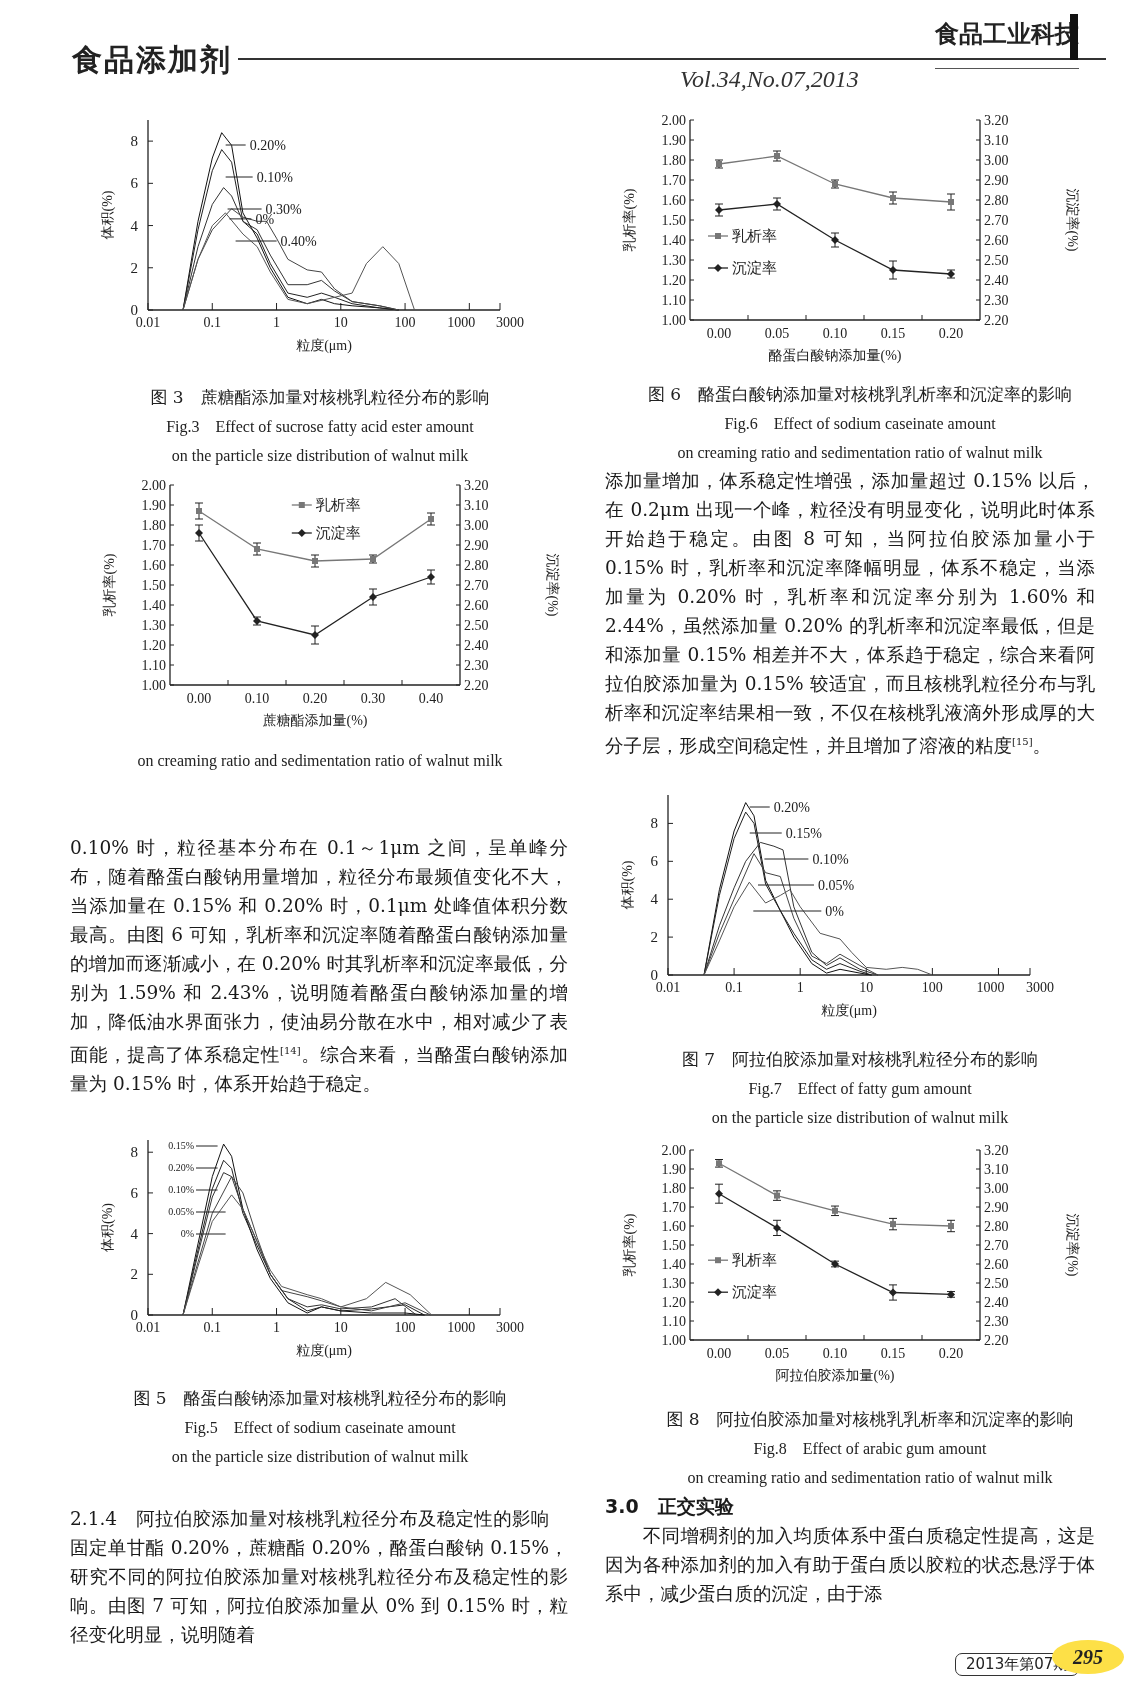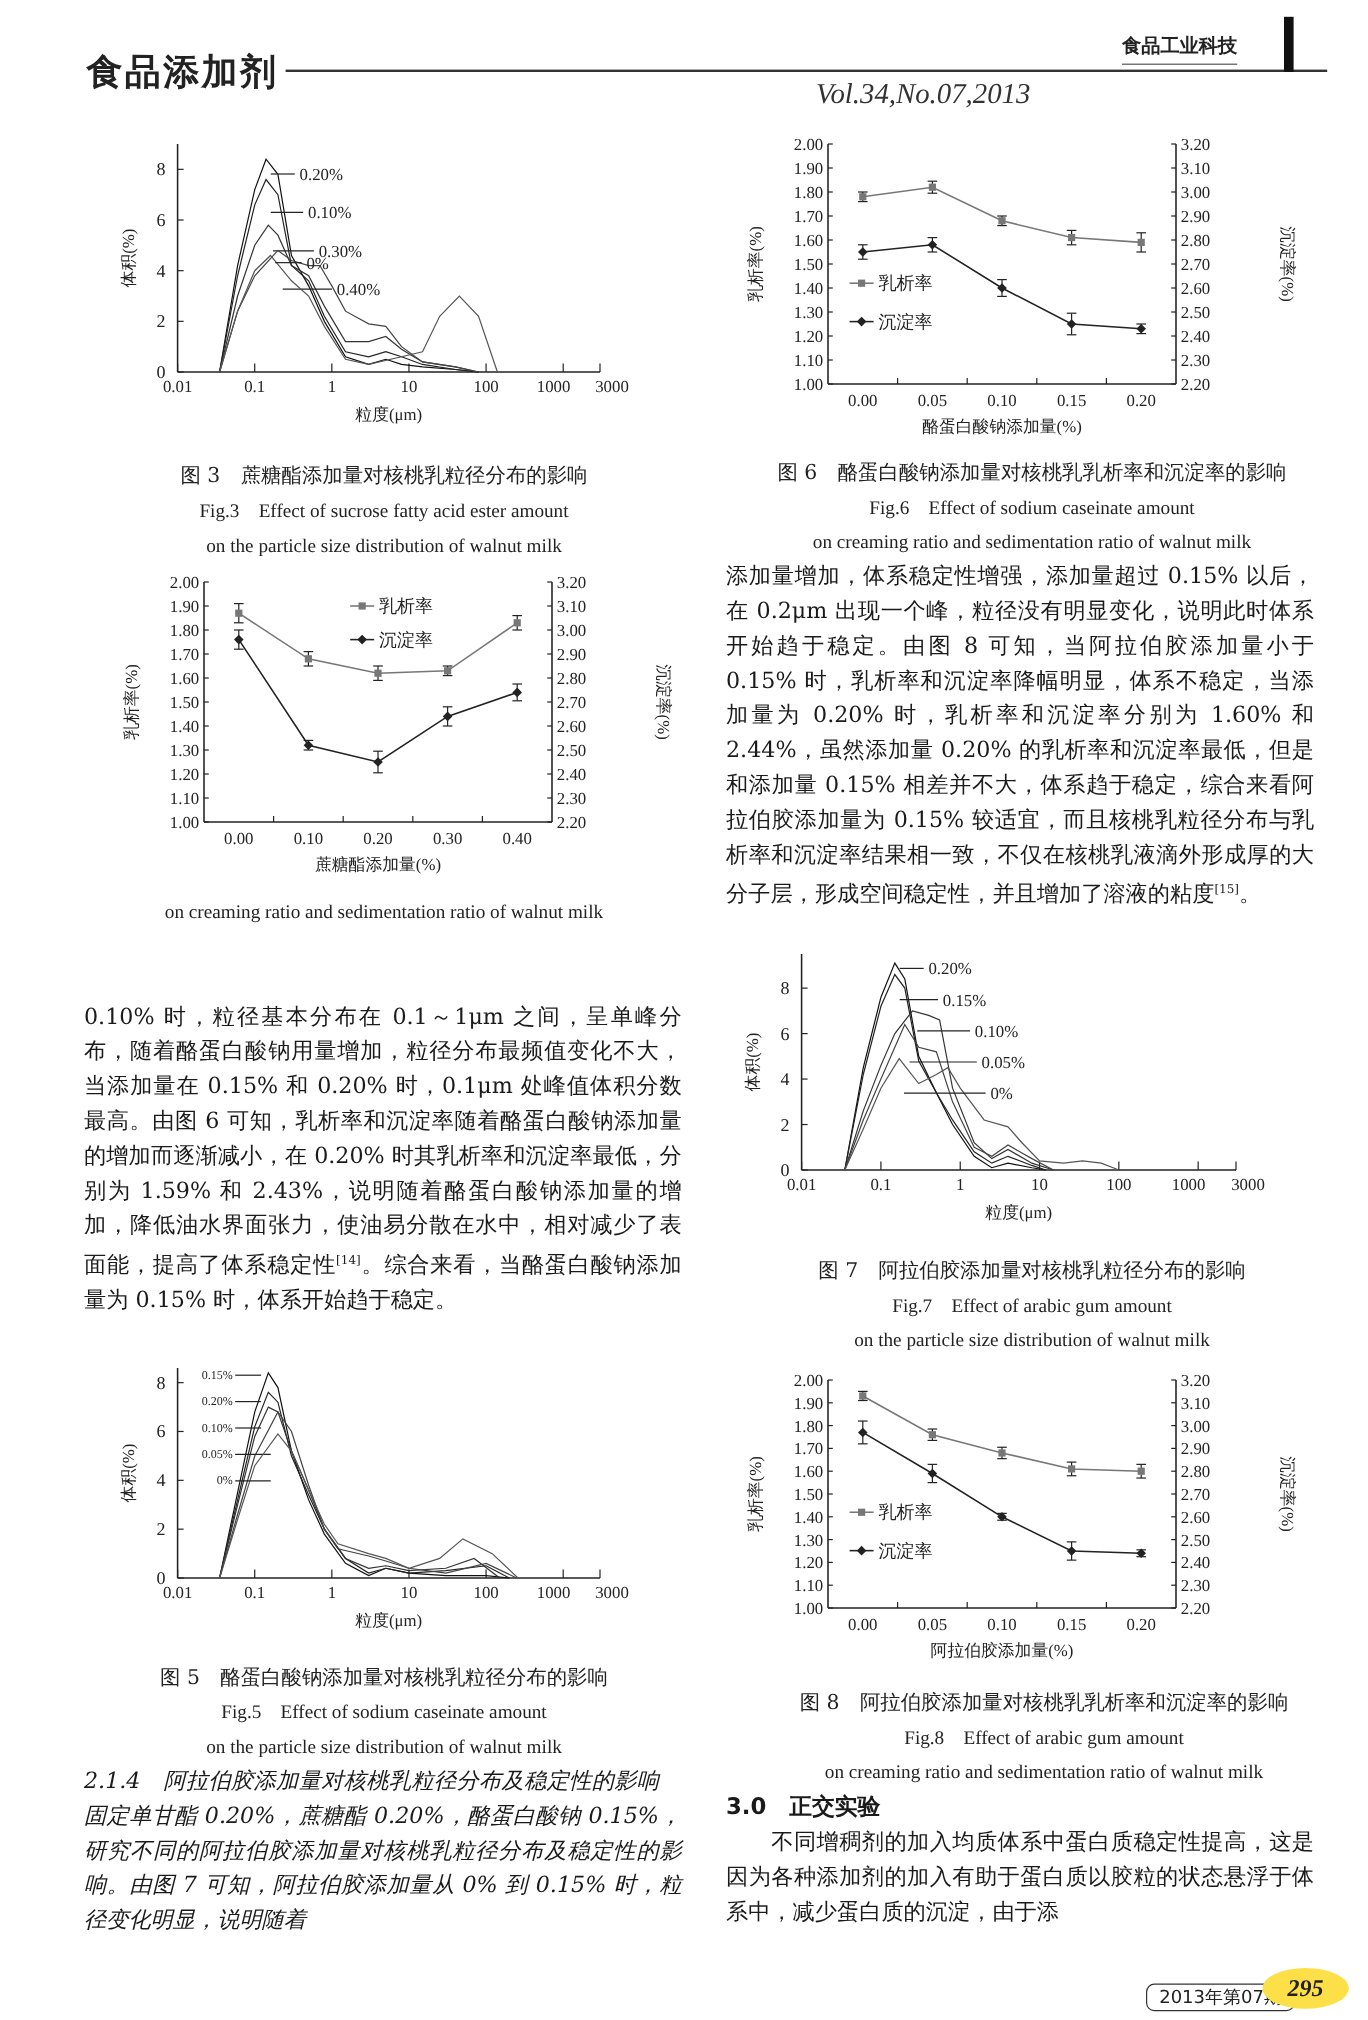--- a/index.html
+++ b/index.html
@@ -1,20 +1,20 @@
 <!DOCTYPE html>
 <html><head>
 <meta charset="utf-8">
 <style>
   html,body{margin:0;padding:0;background:#fff;}
   body{width:1140px;height:1683px;position:relative;overflow:hidden;font-family:"DejaVu Serif",serif;color:#222;}
   .abs{position:absolute;}
   .journal-left{left:72px;top:40px;font-size:30px;font-weight:bold;letter-spacing:2px;font-family:"DejaVu Sans",sans-serif;}
   .header-rule{left:238px;top:58px;width:868px;height:2px;background:#333;}
-  .journal-right{left:935px;top:28px;font-size:16px;font-weight:bold;font-family:"DejaVu Sans",sans-serif;border-bottom:1px solid #555;padding-bottom:4px;}
+  .journal-right{left:935px;top:18px;font-size:24px;font-weight:bold;font-family:"DejaVu Sans",sans-serif;border-bottom:1px solid #555;padding-bottom:18px;}
   .header-bar{left:1070px;top:14px;width:8px;height:46px;background:#111;}
   .vol{left:680px;top:66px;font-size:24px;font-style:italic;font-family:"Liberation Serif",serif;color:#333;}
   .chart{position:absolute;}
   .chart svg{overflow:visible;}
   .chart text{font-family:"Liberation Serif",serif;fill:#222;}
   .cap{position:absolute;text-align:center;font-family:"Liberation Serif",serif;color:#222;line-height:29px;}
   .cap .zh{font-size:17px;font-family:"DejaVu Serif",serif;}
   .cap .en{font-size:16px;}
   .para{position:absolute;font-size:18.5px;line-height:29px;text-align:justify;font-family:"DejaVu Serif",serif;color:#1a1a1a;}
   .para p{margin:0;}
@@ -244,21 +244,21 @@
       <path d="M83.0,185.0L98.0,136.2L112.3,91.4L131.6,64.9L142.9,79.2L157.2,111.7L170.3,140.2L181.6,156.5L207.2,164.7L221.5,168.7L240.8,176.9L266.4,168.7L285.7,152.4L310.2,164.7L331.7,185.0" fill="none" stroke="#555" stroke-width="1"></path>
       <line x1="96" y1="104" x2="125.61373378014824" y2="104" stroke="#222"></line>
       <text x="94" y="107" font-size="10" text-anchor="end">0%</text>
     </svg></div>
 <div class="cap" style="left:70px;top:1384px;width:500px;">
   <div class="zh">图 5　酪蛋白酸钠添加量对核桃乳粒径分布的影响</div>
   <div class="en">Fig.5　Effect of sodium caseinate amount</div>
   <div class="en">on the particle size distribution of walnut milk</div>
 </div>
 
-<div class="para" style="left:70px;top:1470px;width:498px;font-style:italic;">
+<div class="para" style="left:70px;top:1504px;width:498px;">
   <p><span class="heading" style="font-weight:normal;font-family:'DejaVu Serif',serif;font-size:18.5px;">2.1.4　阿拉伯胶添加量对核桃乳粒径分布及稳定性的影响</span><span>　固定单甘酯 0.20%，蔗糖酯 0.20%，酪蛋白酸钠 0.15%，研究不同的阿拉伯胶添加量对核桃乳粒径分布及稳定性的影响。由图 7 可知，阿拉伯胶添加量从 0% 到 0.15% 时，粒径变化明显，说明随着</span></p>
 </div>
 
 <div class="chart" id="fig6" style="left:620px;top:110px;width:460px;height:265px;"><svg width="460" height="265">
       <line x1="70" y1="10" x2="70" y2="210" stroke="#222" stroke-width="1.3"></line>
       <line x1="360" y1="10" x2="360" y2="210" stroke="#222" stroke-width="1.3"></line>
       <line x1="70" y1="210" x2="360" y2="210" stroke="#222" stroke-width="1.3"></line>
       <line x1="128" y1="210" x2="128" y2="205" stroke="#222"></line>
       <line x1="186" y1="210" x2="186" y2="205" stroke="#222"></line>
       <line x1="244" y1="210" x2="244" y2="205" stroke="#222"></line>
@@ -414,21 +414,21 @@
       <text x="192.39420849104044" y="79" font-size="14" text-anchor="start">0.10%</text>
       <path d="M84.0,190.0L99.4,148.3L114.1,114.2L134.0,68.7L145.6,87.7L160.3,91.5L173.8,133.2L191.8,171.1L206.5,178.6L220.0,169.2L239.9,180.5L257.9,190.0" fill="none" stroke="#444" stroke-width="1"></path>
       <line x1="137.989123944357" y1="100" x2="193.989123944357" y2="100" stroke="#222"></line>
       <text x="197.989123944357" y="105" font-size="14" text-anchor="start">0.05%</text>
       <path d="M84.0,190.0L99.4,155.9L114.1,121.8L129.3,97.2L145.6,118.0L160.3,110.4L169.9,104.7L180.2,121.8L200.1,148.3L220.0,154.0L231.6,167.3L246.3,182.4L266.2,184.3L282.2,182.4L297.7,184.3L312.4,190.0" fill="none" stroke="#555" stroke-width="1"></path>
       <line x1="133.3242009486484" y1="126" x2="201.3242009486484" y2="126" stroke="#222"></line>
       <text x="205.3242009486484" y="131" font-size="14" text-anchor="start">0%</text>
     </svg></div>
 <div class="cap" style="left:600px;top:1045px;width:520px;">
   <div class="zh">图 7　阿拉伯胶添加量对核桃乳粒径分布的影响</div>
-  <div class="en">Fig.7　Effect of arabic gum amount</div>
+  <div class="en">Fig.7　Effect of fatty gum amount</div>
   <div class="en">on the particle size distribution of walnut milk</div>
 </div>
 
 <div class="chart" id="fig8" style="left:620px;top:1140px;width:460px;height:255px;"><svg width="460" height="255">
       <line x1="70" y1="10" x2="70" y2="200" stroke="#222" stroke-width="1.3"></line>
       <line x1="360" y1="10" x2="360" y2="200" stroke="#222" stroke-width="1.3"></line>
       <line x1="70" y1="200" x2="360" y2="200" stroke="#222" stroke-width="1.3"></line>
       <line x1="128" y1="200" x2="128" y2="195" stroke="#222"></line>
       <line x1="186" y1="200" x2="186" y2="195" stroke="#222"></line>
       <line x1="244" y1="200" x2="244" y2="195" stroke="#222"></line>

